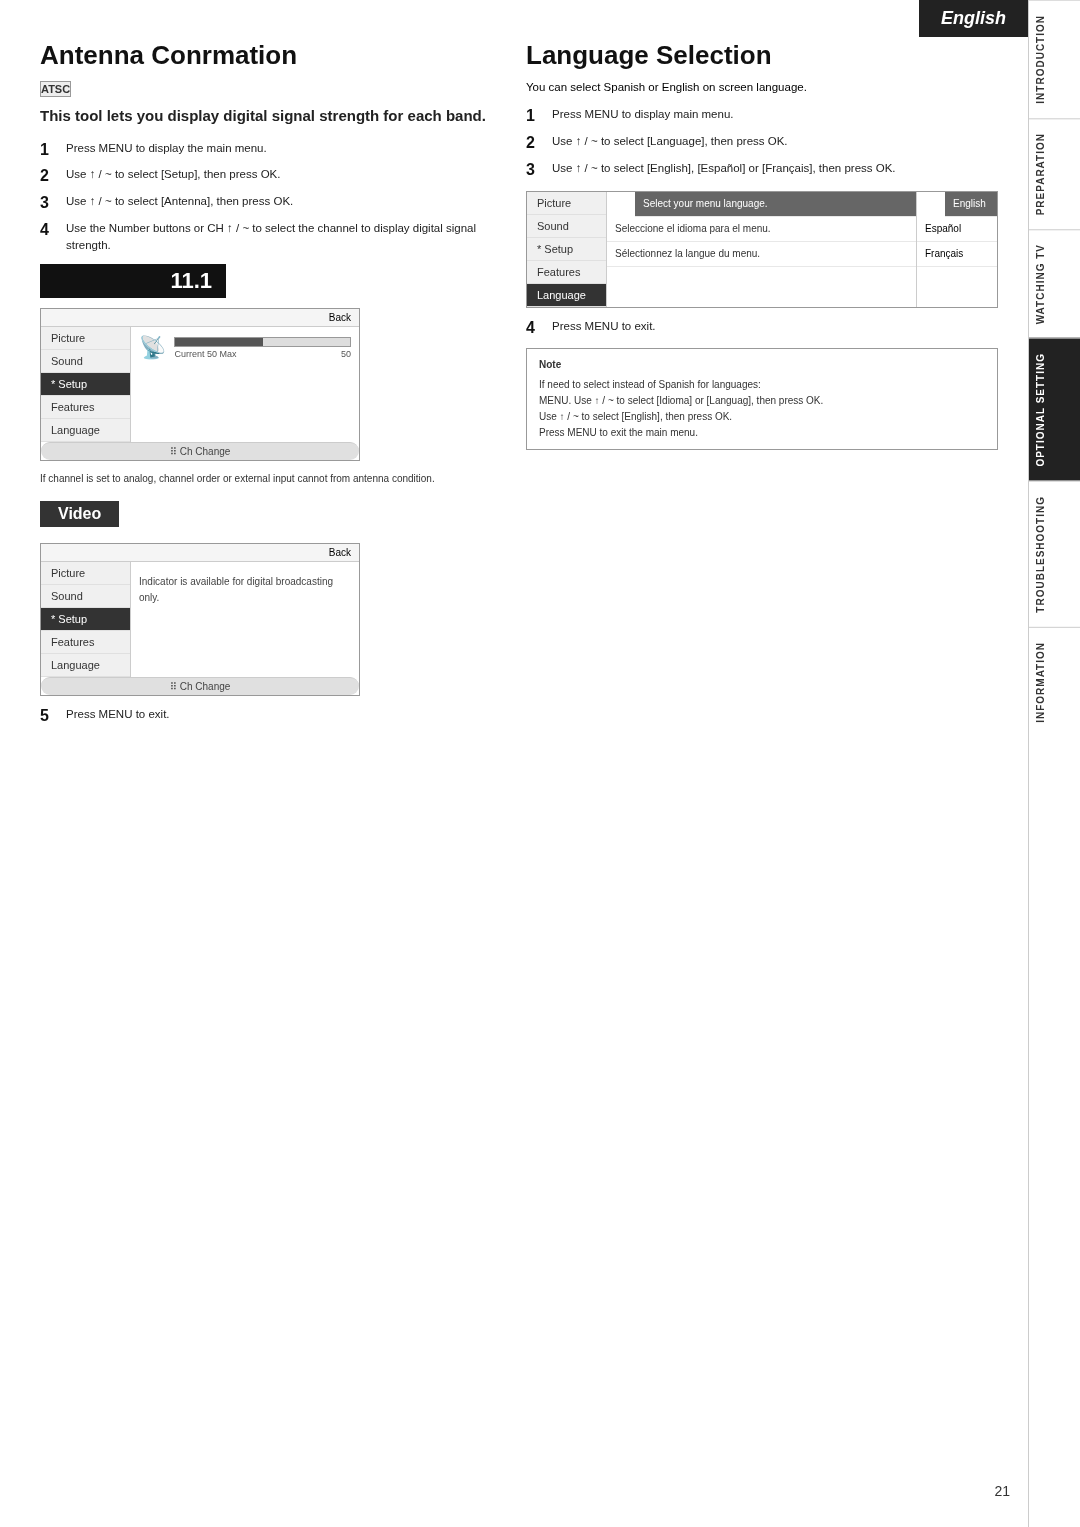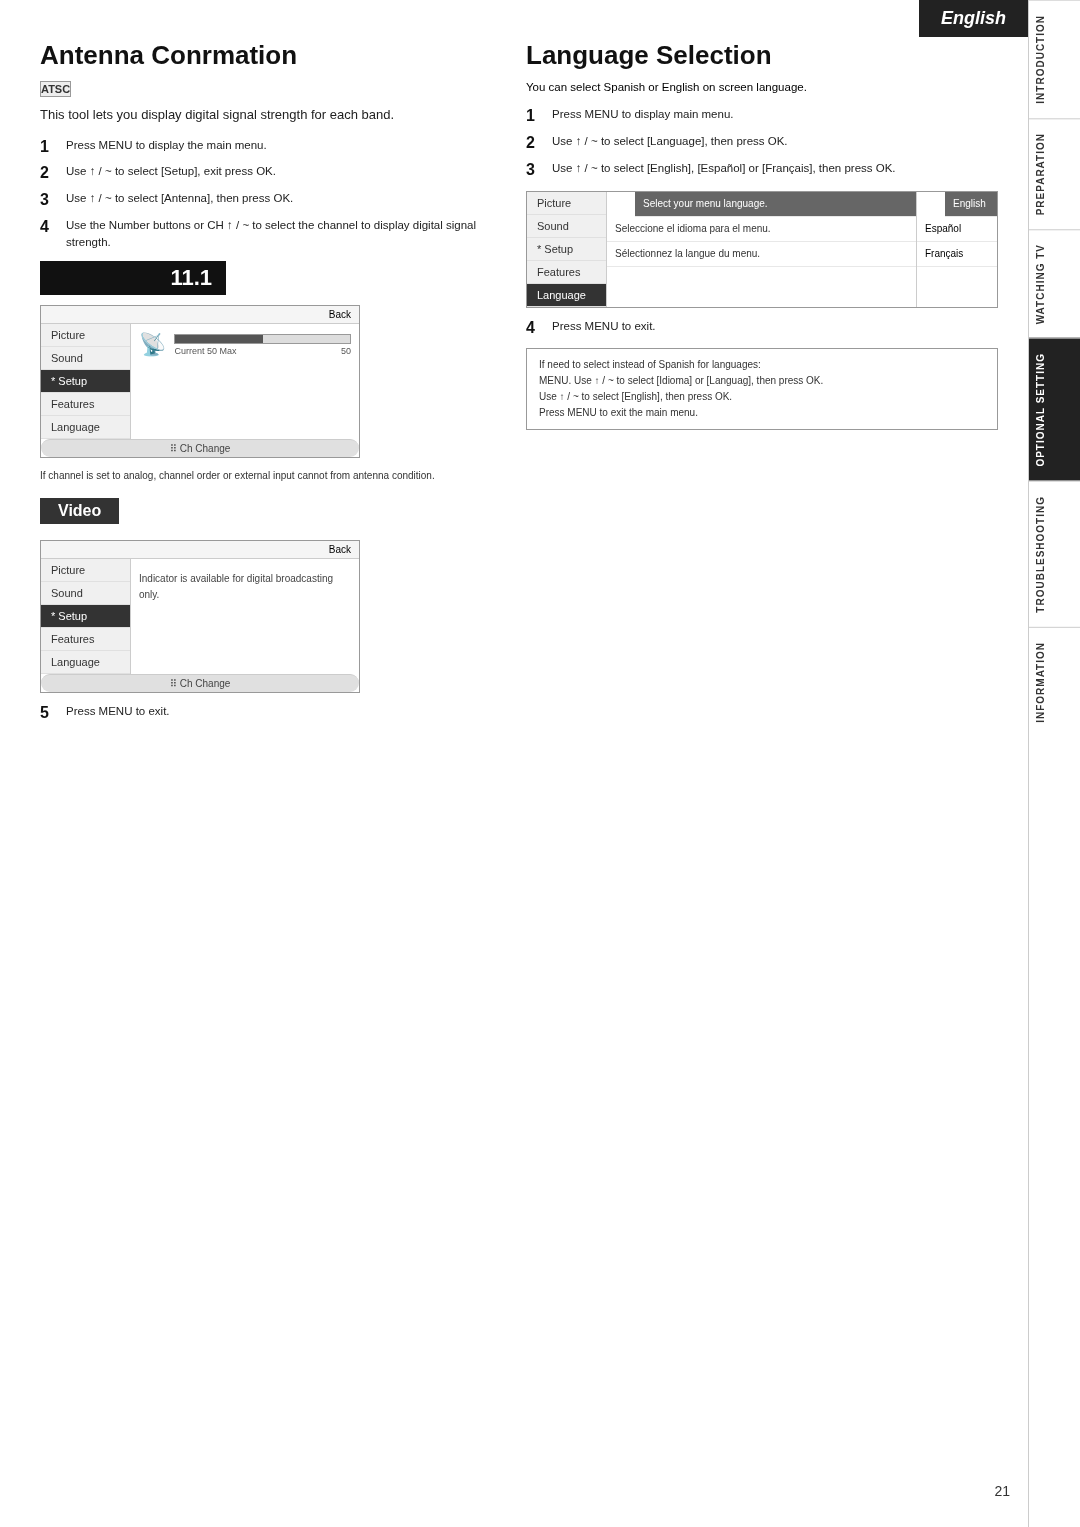--- a/index.html
+++ b/index.html
@@ -97,22 +97,22 @@
       border: 1px solid #999;
       font-size: 11px;
       font-weight: bold;
       padding: 1px 0;
       margin-bottom: 8px;
       color: #333;
     }
 
     
     .subtitle {
-      font-size: 13px;
-      font-weight: normal;
+      font-size: 15px;
+      font-weight: bold;
       color: #222;
       margin-bottom: 12px;
       line-height: 1.5;
     }
 
     
     .steps {
       margin-left: 0;
       padding-left: 0;
       list-style: none;
@@ -365,21 +365,21 @@
       <span class="badge">ATSC</span>
       <p class="subtitle">This tool lets you display digital signal strength for each band.</p>
 
       <ol class="steps">
         <li class="step">
           <span class="step-num">1</span>
           <span class="step-text">Press MENU to display the main menu.</span>
         </li>
         <li class="step">
           <span class="step-num">2</span>
-          <span class="step-text">Use ↑ / ~ to select [Setup], exit press OK.</span>
+          <span class="step-text">Use ↑ / ~ to select [Setup], then press OK.</span>
         </li>
         <li class="step">
           <span class="step-num">3</span>
           <span class="step-text">Use ↑ / ~ to select [Antenna], then press OK.</span>
         </li>
         <li class="step">
           <span class="step-num">4</span>
           <span class="step-text">Use the Number buttons or CH ↑ / ~ to select the channel to display digital signal strength.</span>
         </li>
       </ol>
@@ -499,20 +499,21 @@
           </div>
         </div>
       </div>
 
       <div class="step" style="margin-top:10px;">
         <span class="step-num">4</span>
         <span class="step-text">Press MENU to exit.</span>
       </div>
 
       <div class="note-box">
+        <div class="note-title">Note</div>
         <div class="note-text">If need to select instead of Spanish for languages:</div>
         <div class="note-text">MENU. Use ↑ / ~ to select [Idioma] or [Languag], then press OK.</div>
         <div class="note-text">Use ↑ / ~ to select [English], then press OK.</div>
         <div class="note-text">Press MENU to exit the main menu.</div>
       </div>
     </div>
   </div>
 </div>
 
 <div class="page-num">21</div>

